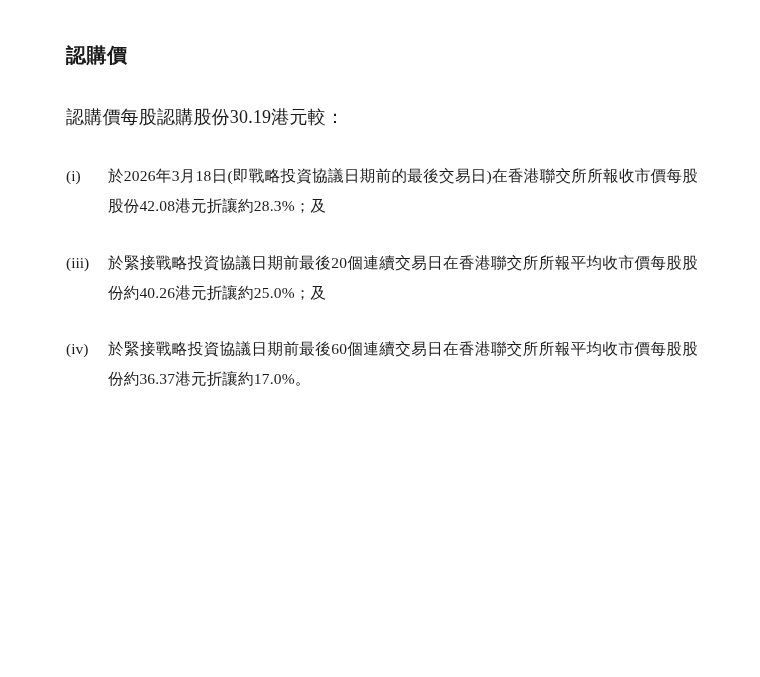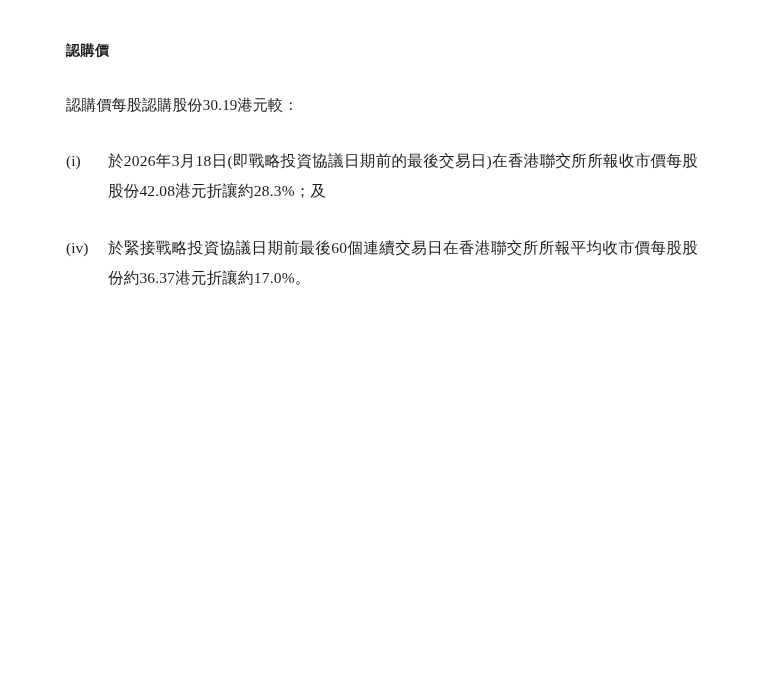--- a/index.html
+++ b/index.html
@@ -15,28 +15,28 @@
     overflow: hidden;
   }
   .page {
     position: relative;
     width: 760px;
     height: 677px;
     box-sizing: border-box;
     padding: 28px 62px 0 66px;
   }
   .doc-heading {
-    font-size: 14px;
+    font-size: 20px;
     font-weight: bold;
     letter-spacing: 0.5px;
     margin: 12px 0 0 0;
     line-height: 1.5;
   }
   .para {
-    font-size: 15px;
+    font-size: 18px;
     line-height: 1.95;
     margin: 30px 0 0 0;
     text-align: justify;
     text-justify: inter-ideograph;
     letter-spacing: 0.2px;
   }
   .list {
     margin: 26px 0 0 0;
     padding: 0;
     list-style: none;
@@ -82,19 +82,23 @@
   <h1 class="doc-heading">認購價</h1>
 
   <p class="para">認購價每股認購股份30.19港元較：</p>
 
   <ul class="list">
     <li class="list-item">
       <span class="marker">(i)</span>
       <span class="item-text">於2026年3月18日(即戰略投資協議日期前的最後交易日)在香港聯交所所報收市價每股股份42.08港元折讓約28.3%；及</span>
     </li>
     <li class="list-item">
+      <span class="marker">(iii)</span>
+      <span class="item-text">於緊接戰略投資協議日期前最後20個連續交易日在香港聯交所所報平均收市價每股股份約40.26港元折讓約25.0%；及</span>
+    </li>
+    <li class="list-item">
       <span class="marker">(iv)</span>
       <span class="item-text">於緊接戰略投資協議日期前最後60個連續交易日在香港聯交所所報平均收市價每股股份約36.37港元折讓約17.0%。</span>
     </li>
   </ul>
 
 
 </div>
 
 </body></html>

